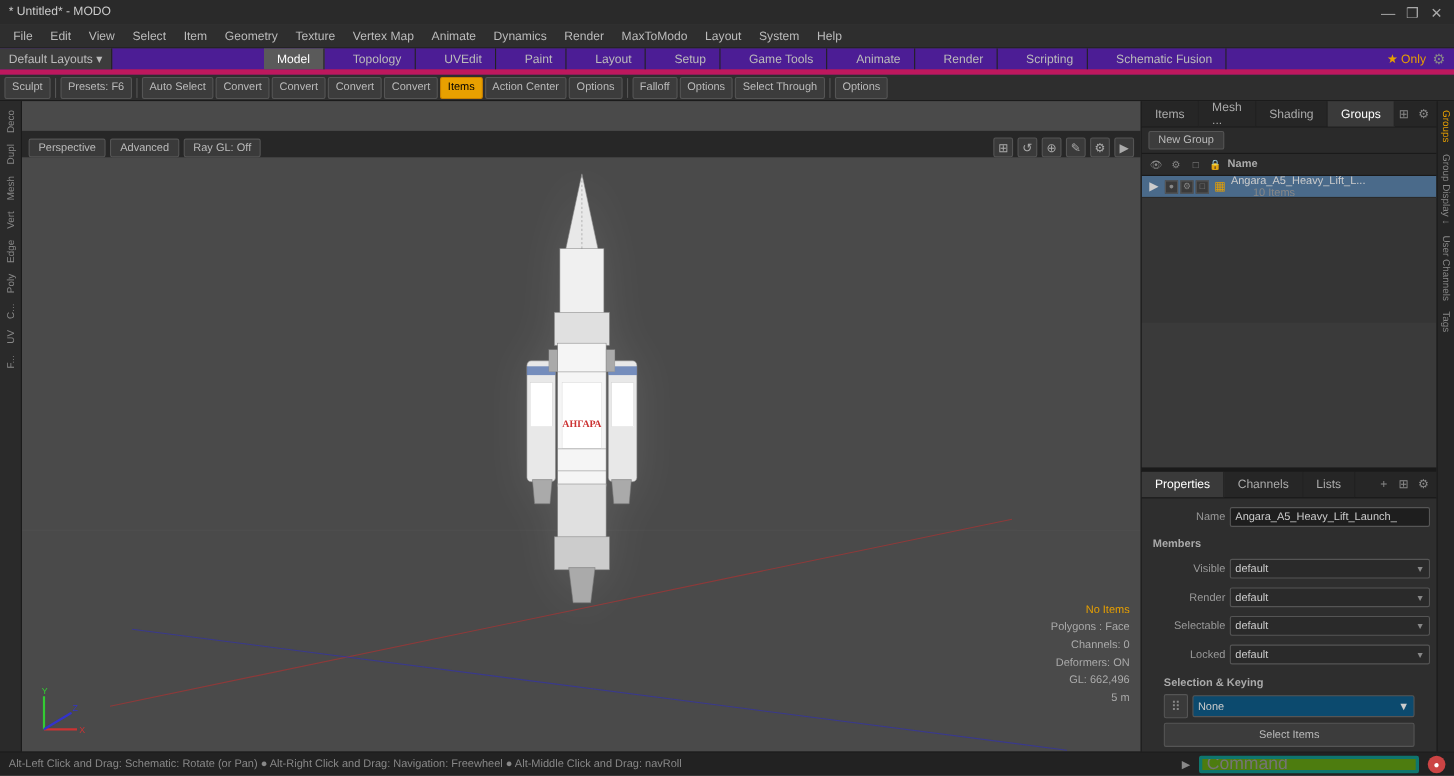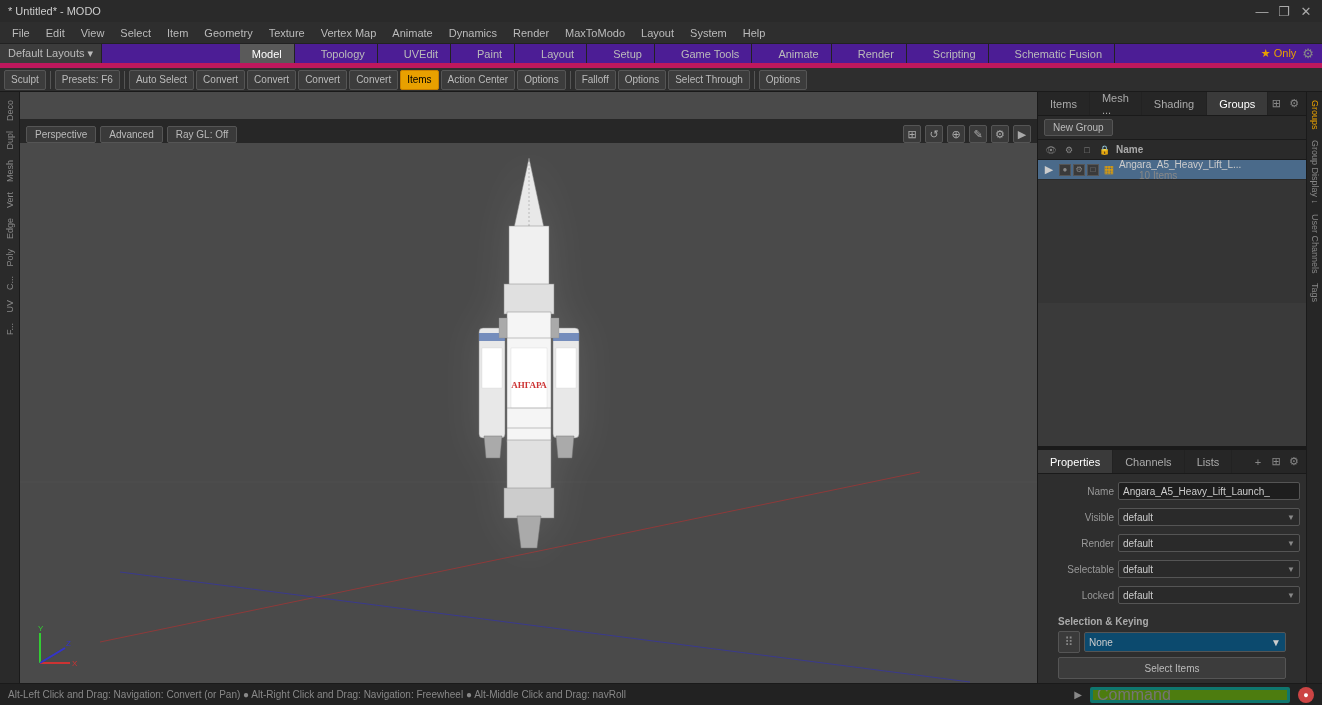--- a/index.html
+++ b/index.html
@@ -710,20 +710,28 @@
         <line x1="58" y1="260" x2="102" y2="260" stroke="#888" stroke-width="0.5"></line>
         <line x1="58" y1="280" x2="102" y2="280" stroke="#888" stroke-width="0.5"></line>
 
         <line x1="80" y1="78" x2="80" y2="10" stroke="#444" stroke-width="0.3" stroke-dasharray="2,2"></line>
 
         <rect x="50" y="170" width="8" height="20" fill="#aaa" stroke="#888" stroke-width="0.3"></rect>
         <rect x="102" y="170" width="8" height="20" fill="#aaa" stroke="#888" stroke-width="0.3"></rect>
       </svg>
     </div>
 
+    <div id="viewport-info">
+      <div style="color:#e8a000">No Items</div>
+      <div class="normal-info">Polygons : Face</div>
+      <div class="normal-info">Channels: 0</div>
+      <div class="normal-info">Deformers: ON</div>
+      <div class="normal-info">GL: 662,496</div>
+      <div class="normal-info">5 m</div>
+    </div>
 
     <div id="axis-widget">
       <svg width="50" height="50" xmlns="http://www.w3.org/2000/svg">
         <line x1="10" y1="40" x2="40" y2="40" stroke="#cc3333" stroke-width="2"></line>
         <line x1="10" y1="40" x2="10" y2="10" stroke="#33cc33" stroke-width="2"></line>
         <line x1="10" y1="40" x2="35" y2="25" stroke="#3333cc" stroke-width="2"></line>
         <text x="42" y="43" font-size="8" fill="#cc3333">X</text>
         <text x="8" y="8" font-size="8" fill="#33cc33">Y</text>
         <text x="36" y="23" font-size="8" fill="#3333cc">Z</text>
       </svg>
@@ -811,20 +819,21 @@
           </div>
         </div>
 
         <div id="properties-content">
 
           <div class="prop-row">
             <span class="prop-label">Name</span>
             <input class="prop-input" type="text" value="Angara_A5_Heavy_Lift_Launch_" style="">
           </div>
 
+          <div class="section-label">Members</div>
 
           <div class="prop-row">
             <span class="prop-label">Visible</span>
             <div class="prop-select">
               <span>default</span>
               <span class="prop-select-arrow">▼</span>
             </div>
           </div>
 
           <div class="prop-row">
@@ -864,17 +873,17 @@
           <button class="select-items-btn">Select Items</button>
         </div>
 
       </div>
     </div>
   </div>
 
 </div>
 
 <div id="status-bar">
-  <span class="status-text">Alt-Left Click and Drag: Navigation: Convert (or Pan)  ●  Alt-Right Click and Drag: Navigation: Freewheel  ●  Alt-Middle Click and Drag: navRoll</span>
+  <span class="status-text">Alt-Left Click and Drag: Schematic: Rotate (or Pan)  ●  Alt-Right Click and Drag: Navigation: Freewheel  ●  Alt-Middle Click and Drag: navRoll</span>
   <span>▶</span>
   <input class="cmd-input" type="text" placeholder="Command" style="">
   <div class="status-icon" style="background:#c44;">●</div>
 </div>
 
 </body></html>

